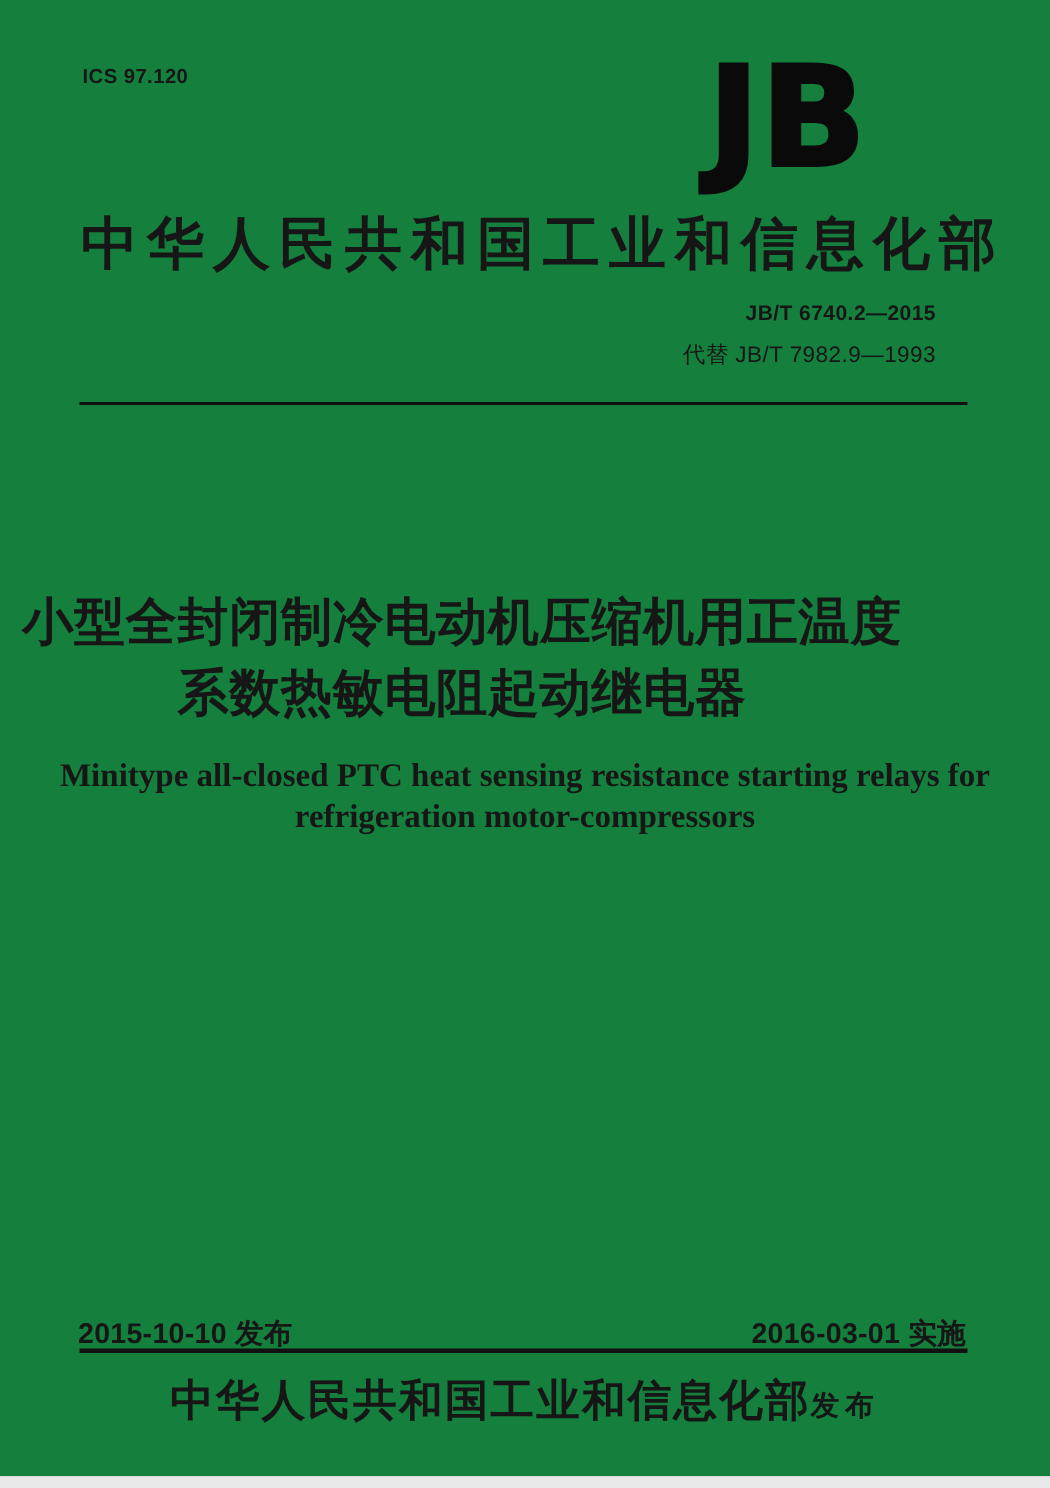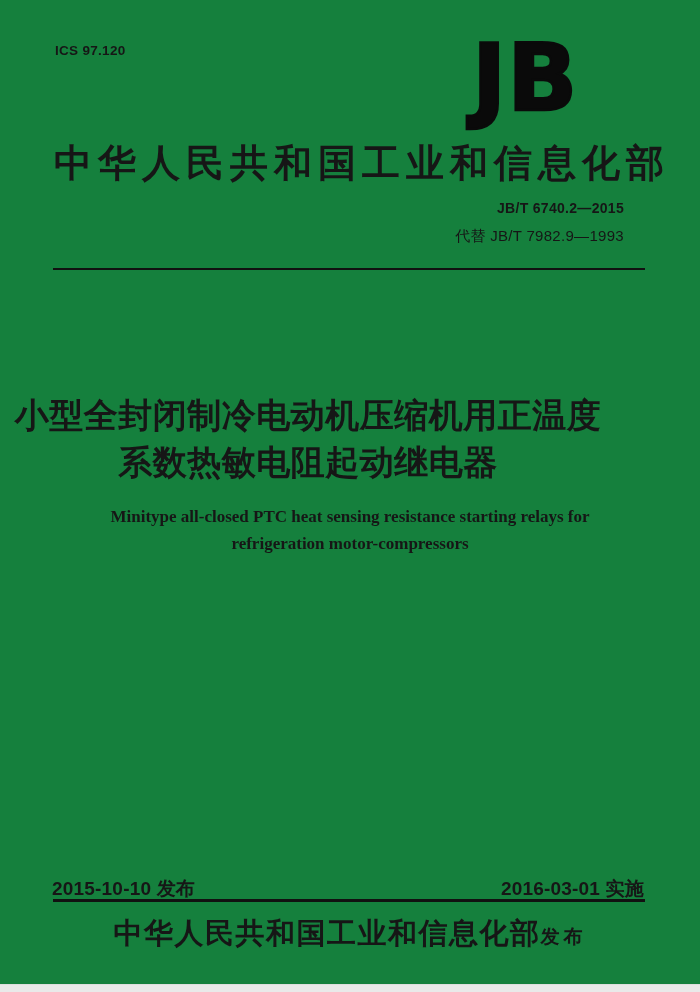--- a/index.html
+++ b/index.html
@@ -49,21 +49,21 @@
   
   .cn-title{
     position:absolute;left:0;top:392px;width:616px;
     text-align:center;font-size:34px;font-weight:bold;
     line-height:47px;letter-spacing:0.5px;
   }
   .en-title{
     position:absolute;left:0;top:503px;width:700px;
     text-align:center;
     font-family:"Liberation Serif", serif;
-    font-size:17px;font-weight:bold;line-height:27px;
+    font-size:22px;font-weight:bold;line-height:27px;
   }
   
   .dates{
     position:absolute;left:52px;top:876px;width:592px;
     display:flex;justify-content:space-between;
     font-size:19px;font-weight:bold;letter-spacing:.2px;
   }
   .publisher{
     position:absolute;left:0;top:914px;width:700px;
     display:flex;justify-content:center;align-items:baseline;gap:0;

